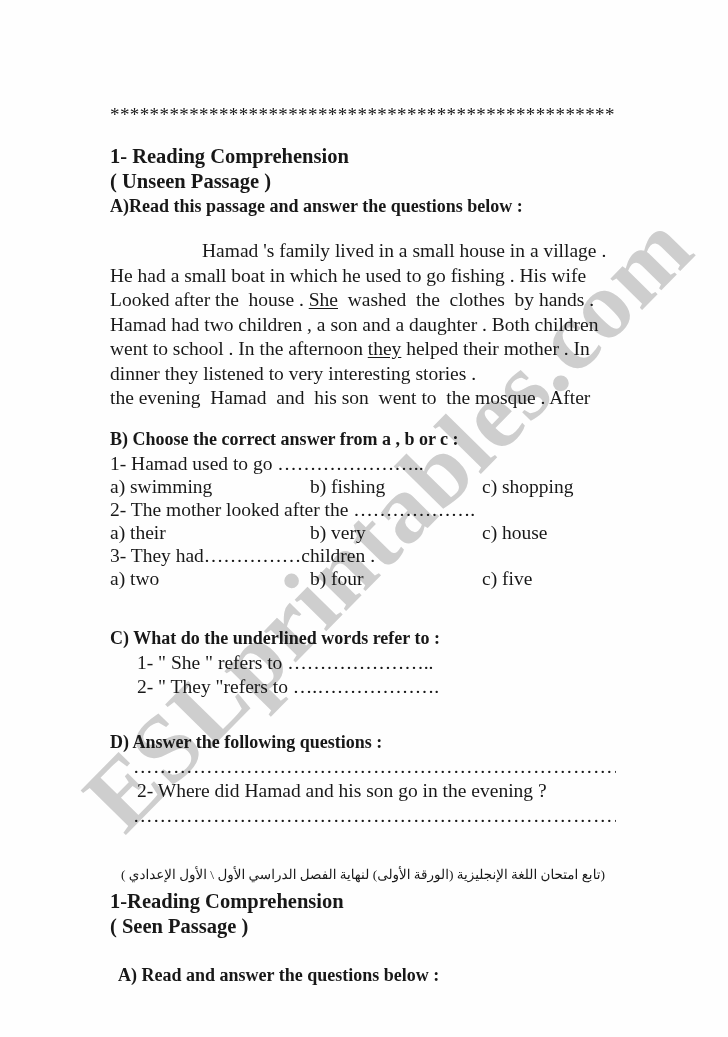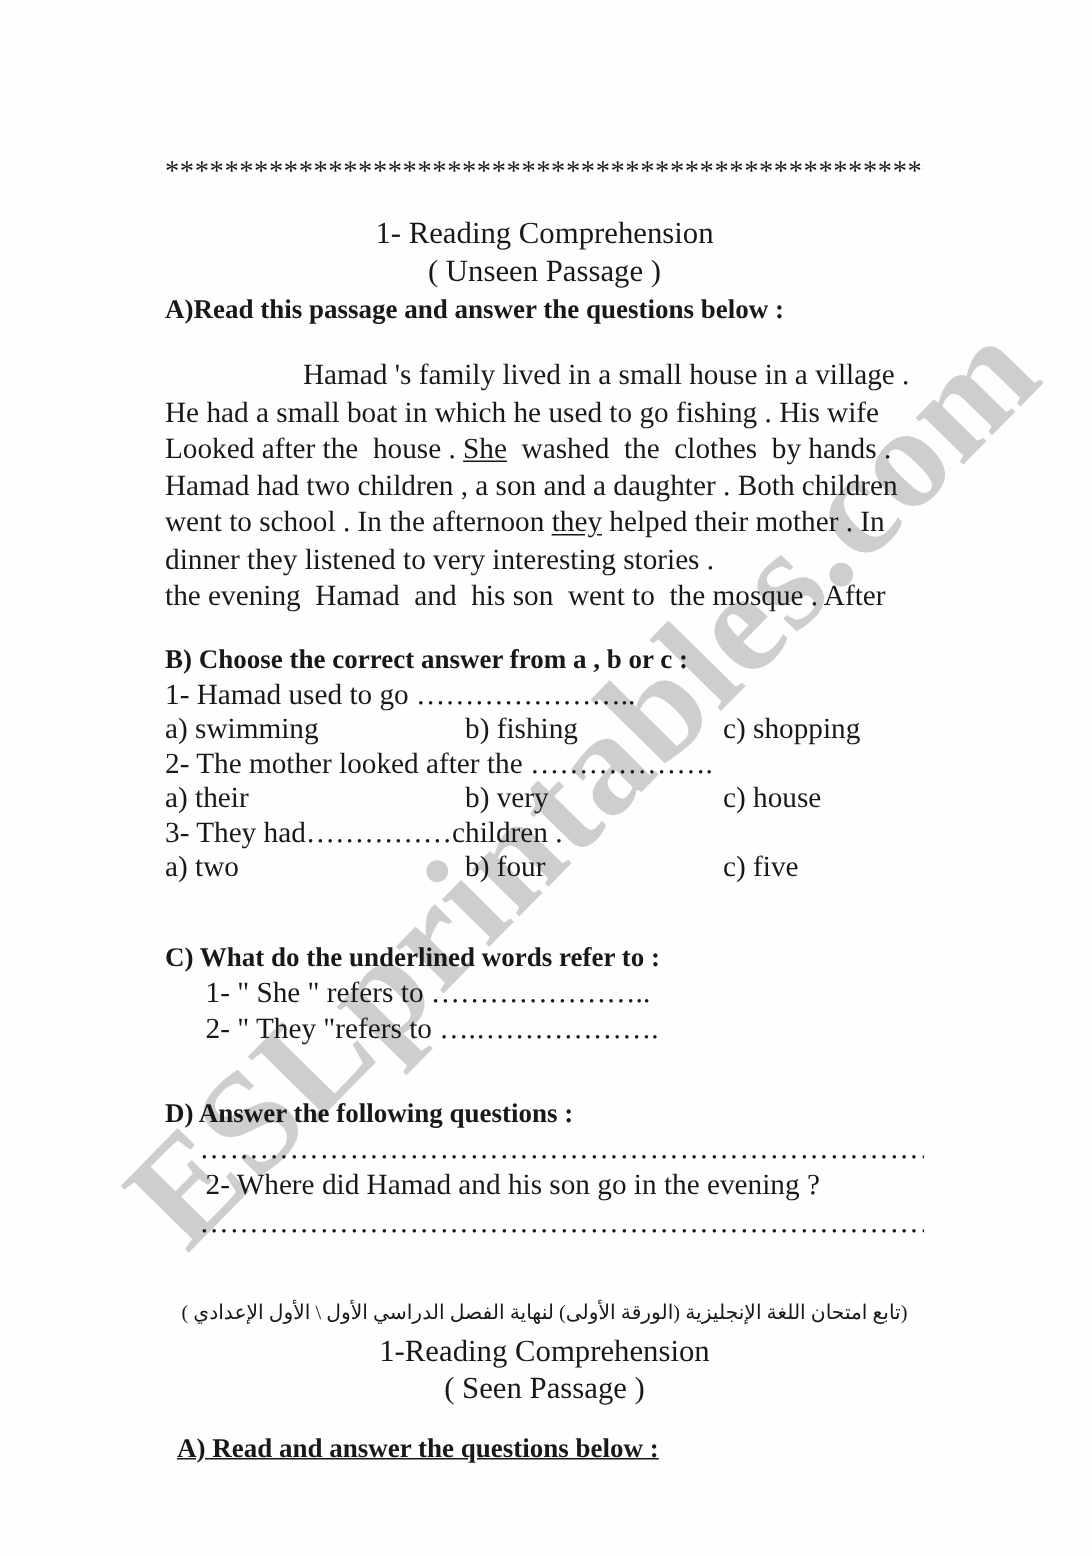--- a/index.html
+++ b/index.html
@@ -31,22 +31,21 @@
     z-index:2;
     font-size:19.5px;
     line-height:24.5px;
   }
   .stars {
     font-size:19px; line-height:22px;
     white-space:nowrap; overflow:hidden;
     letter-spacing:0.4px;
   }
   .title, .subtitle {
-    text-align:center;
-    font-weight:normal;
+    font-weight:bold;
     font-size:20.5px;
     line-height:25px;
   }
   .title { margin-top:18px; }
   .heading {
     font-weight:bold;
     font-size:18px;
     line-height:25px;
   }
   .passage { margin-top:20px; }
@@ -70,21 +69,21 @@
     letter-spacing:0.5px;
   }
   .arabic {
     margin-top:38px;
     text-align:center;
     font-size:13.5px;
     line-height:18px;
     direction:rtl;
   }
   .title2 { margin-top:5px; }
-  .partA2-heading { margin-top:14px; padding-left:8px;text-decoration:underline; }
+  .partA2-heading { margin-top:24px; padding-left:8px; }
 </style>
 </head>
 <body>
 
 <div class="page">
 
   <div class="watermark" style="color: rgb(163, 163, 163);">ESLprintables.com</div>
 
   <div class="content">
 

